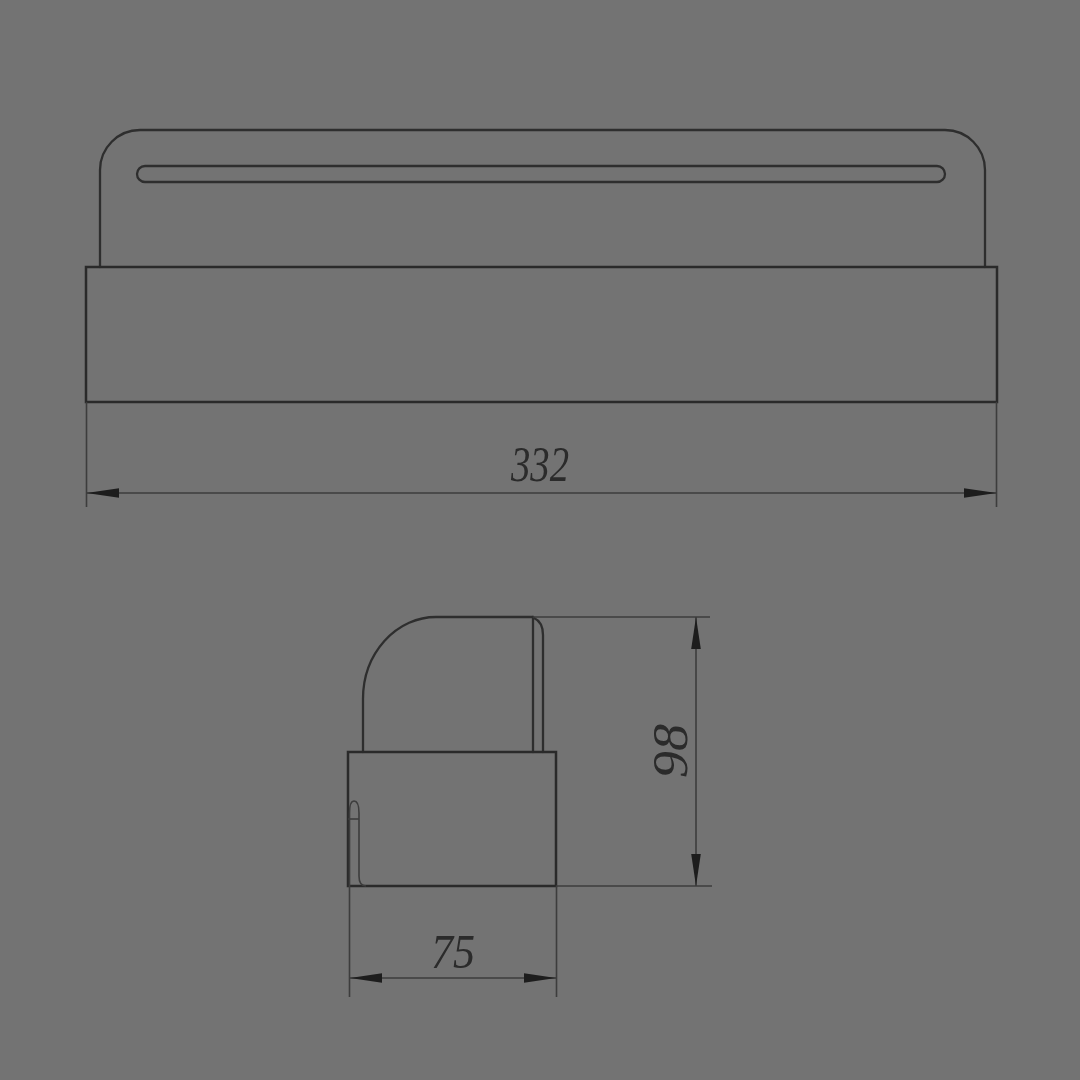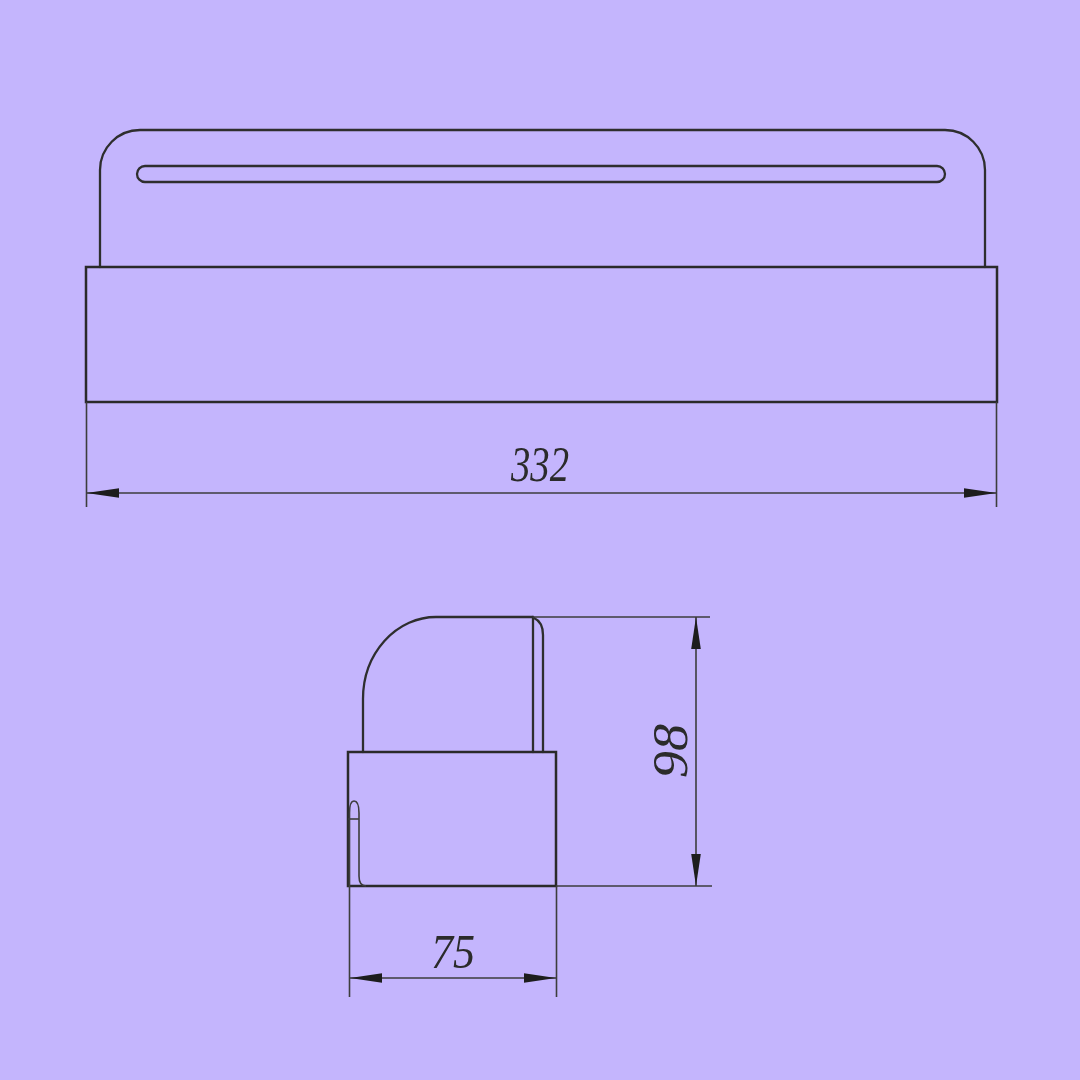--- a/index.html
+++ b/index.html
@@ -1,20 +1,20 @@
 <!DOCTYPE html>
 <html><head>
 <meta charset="utf-8">
 <style>
   html,body{margin:0;padding:0;}
   body{background:#f4f4f4;font-family:"Liberation Sans",sans-serif;}
   .sheet{
     position:relative;
     width:1080px;height:1080px;
-    background:#c4b5fd;
+    background:#737373;
     overflow:hidden;
   }
   svg{display:block;}
   .object-line{fill:none;stroke:#2e2e2e;stroke-width:2.3;stroke-linecap:round;stroke-linejoin:round;}
   .object-line-heavy{fill:none;stroke:#2a2a2a;stroke-width:2.5;stroke-linejoin:miter;}
   .thin-line{fill:none;stroke:#3d3d3d;stroke-width:1.6;stroke-linecap:butt;}
   .arrowhead{fill:#1d1d1d;stroke:none;}
   .dim-text{
     font-family:"Liberation Serif",serif;
     font-style:italic;

